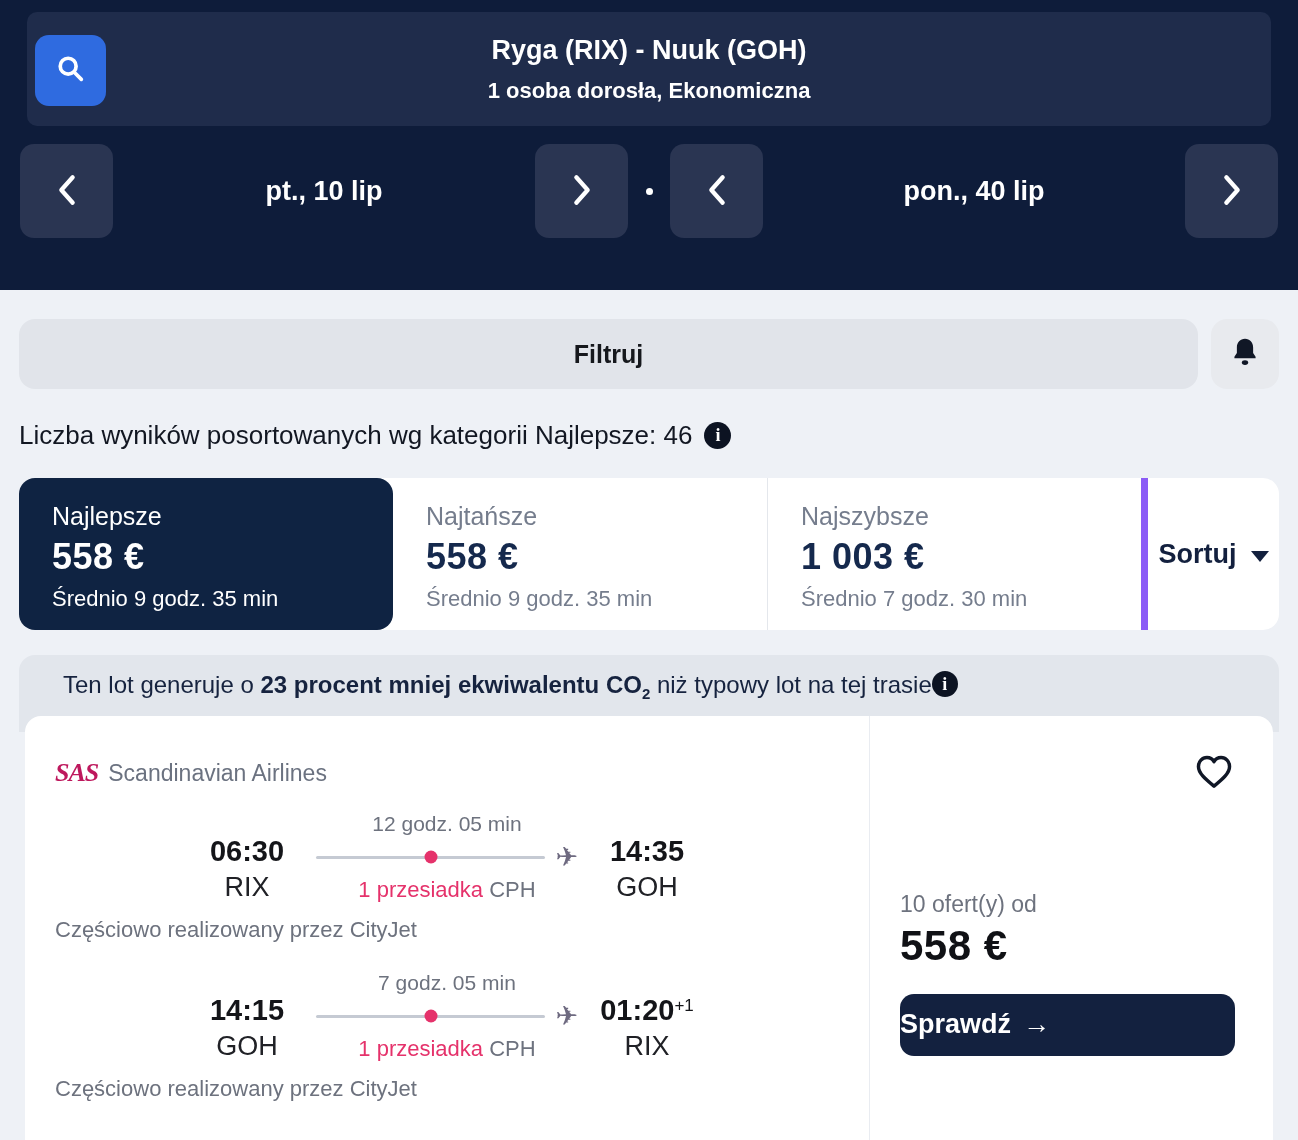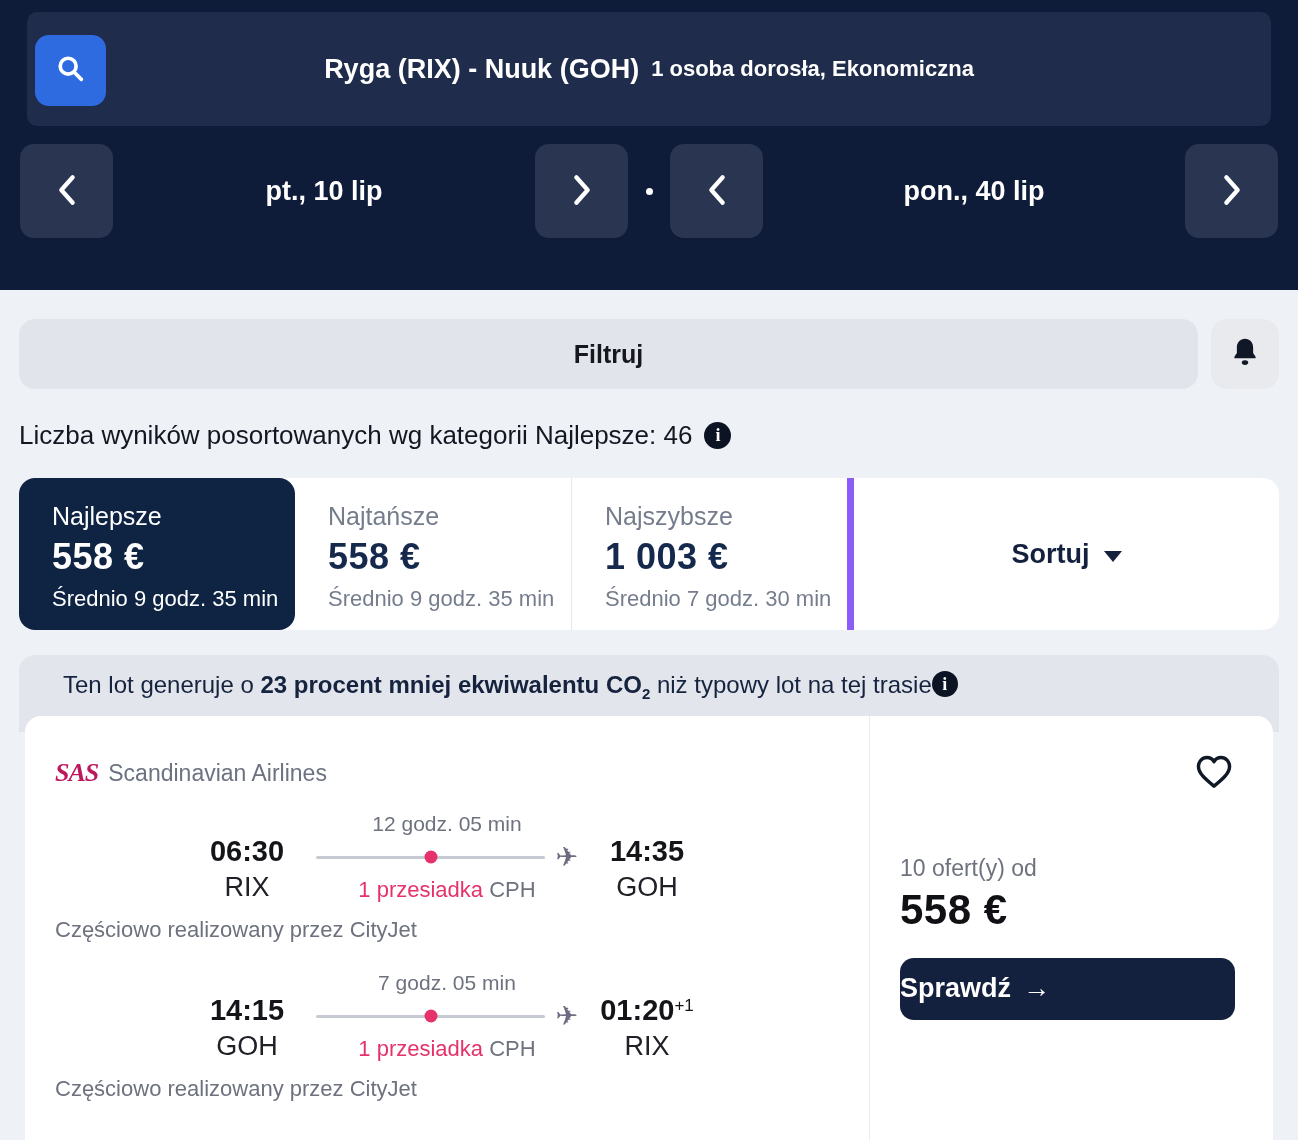--- a/index.html
+++ b/index.html
@@ -2,21 +2,21 @@
 <html><head>
 <meta charset="utf-8">
 <style>
   * { margin:0; padding:0; box-sizing:border-box; }
   html,body { width:1298px; height:1140px; overflow:hidden; }
   body { font-family:"Liberation Sans", sans-serif; background:#eef1f6; color:#15171c; }
 
   
   .header { background:#0e1c3a; padding:12px 20px 0 20px; height:290px; }
   .search-summary { position:relative; margin:0 7px; height:114px; background:#1f2c4b; border-radius:10px;
-                    display:flex; flex-direction:row; align-items:center; justify-content:center; gap:12px; }
+                    display:flex; flex-direction:column; align-items:center; justify-content:center; gap:12px; }
   .search-btn { position:absolute; left:8px; top:23px; width:71px; height:71px; background:#2f6be0;
                 border:none; border-radius:14px; display:flex; align-items:center; justify-content:center; cursor:pointer; }
   .hdr-title { color:#fff; font-size:27px; font-weight:700; }
   .hdr-sub { color:#fff; font-size:22px; font-weight:700; }
 
   .date-nav { display:flex; align-items:center; margin-top:18px; }
   .date-group { flex:1; display:flex; align-items:center; }
   .nav-btn { width:93px; height:94px; background:#2a3552; border:none; border-radius:14px;
              display:flex; align-items:center; justify-content:center; cursor:pointer; flex:0 0 auto; }
   .date-label { flex:1; text-align:center; color:#fff; font-size:27px; font-weight:700; }
@@ -31,21 +31,21 @@
   .bell-btn { width:68px; height:70px; background:#e8eaee; border:none; border-radius:16px;
               display:flex; align-items:center; justify-content:center; cursor:pointer; }
 
   .results-line { margin-top:31px; font-size:26px; color:#121722; display:flex; align-items:center; gap:12px; }
   .info-badge { width:27px; height:27px; border-radius:50%; background:#0c1322; color:#fff;
                 display:inline-flex; align-items:center; justify-content:center;
                 font-family:"Liberation Serif", serif; font-size:18px; font-weight:700; flex:0 0 auto; cursor:pointer; }
 
   
   .tabs { display:flex; margin-top:27px; background:#fff; border-radius:16px; height:152px; }
-  .tab { width:276px; padding:24px 0 0 33px; cursor:pointer; }
+  .tab { width:374px; padding:24px 0 0 33px; cursor:pointer; }
   .tab .t-label { font-size:25px; color:#757d8d; }
   .tab .t-price { margin-top:5px; font-size:36px; font-weight:800; color:#15294d; letter-spacing:0.5px; }
   .tab .t-sub { margin-top:8px; font-size:22px; color:#757d8d; }
   .tab.selected { background:#0f2342; border-radius:16px; }
   .tab.selected .t-label, .tab.selected .t-price, .tab.selected .t-sub { color:#fff; }
   .tab.bordered { border-left:1px solid #e4e7ec; }
   .sort-tab { flex:1; border-left:7px solid #8b5cf6; display:flex; align-items:center; justify-content:center;
               gap:14px; cursor:pointer; font-size:27px; font-weight:700; color:#13203e; }
   .caret { width:0; height:0; border-left:9px solid transparent; border-right:9px solid transparent;
            border-top:11px solid #13203e; margin-top:4px; }
@@ -76,21 +76,21 @@
   .track i { position:absolute; left:50%; top:50%; transform:translate(-50%,-50%); width:13px; height:13px;
              border-radius:50%; background:#e5326b; }
   .plane { color:#6e6a80; font-size:27px; line-height:1; }
   .stopsRow { text-align:center; margin-top:6px; font-size:22px; white-space:nowrap; }
   .stops { color:#e5326b; } .stop-code { color:#6d727e; }
   .operator { margin-top:14px; font-size:22px; color:#6d727e; }
 
   .price-col { width:404px; border-left:1px solid #e9ecf1; padding:36px 38px 30px 30px;
                display:flex; flex-direction:column; }
   .heart-btn { align-self:flex-end; background:none; border:none; cursor:pointer; padding:0; }
-  .offers { margin-top:62px; font-size:23px; color:#6d727e; }
+  .offers { margin-top:98px; font-size:23px; color:#6d727e; }
   .big-price { margin-top:4px; font-size:42px; font-weight:800; color:#101115; letter-spacing:0.5px; }
   .cta-btn { margin-top:24px; height:62px; border:none; border-radius:14px; background:#13213f; color:#fff;
              font-family:inherit; font-size:27px; font-weight:700; display:flex; align-items:center;
              justify-content:flex-start; gap:12px; cursor:pointer; }
 </style>
 </head>
 <body>
 
 <div class="header">
   <div class="search-summary">

